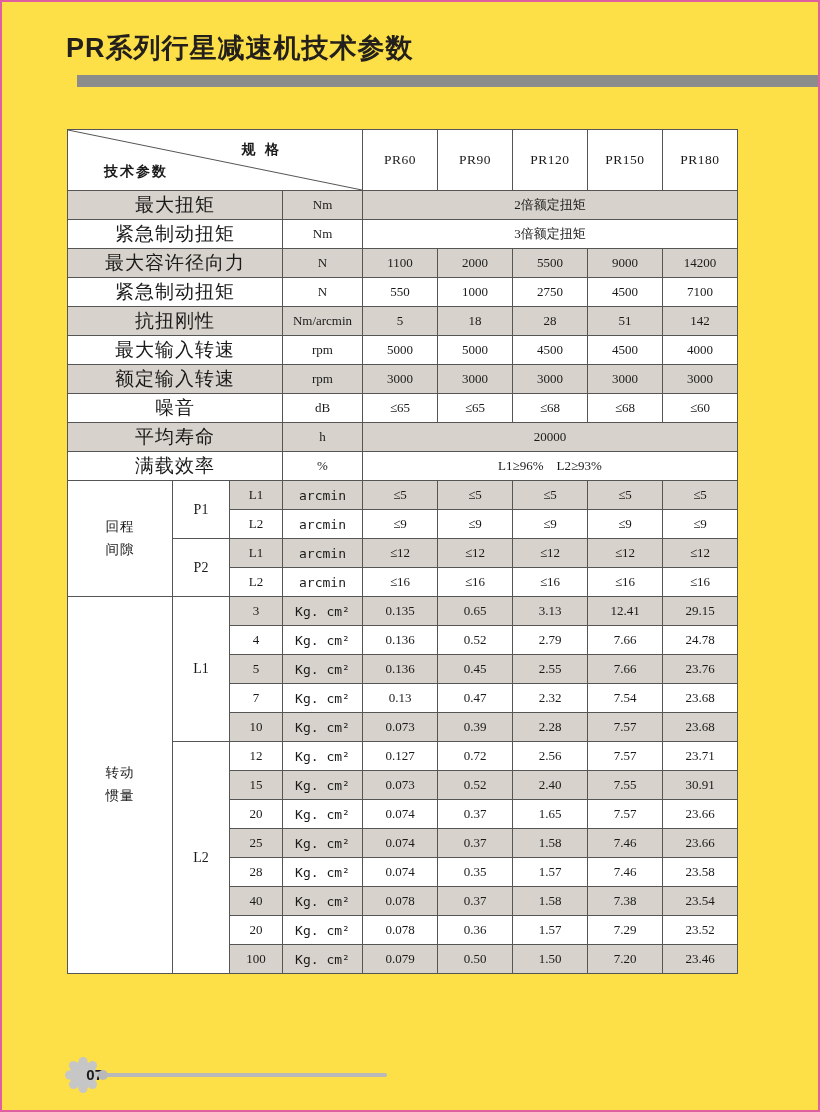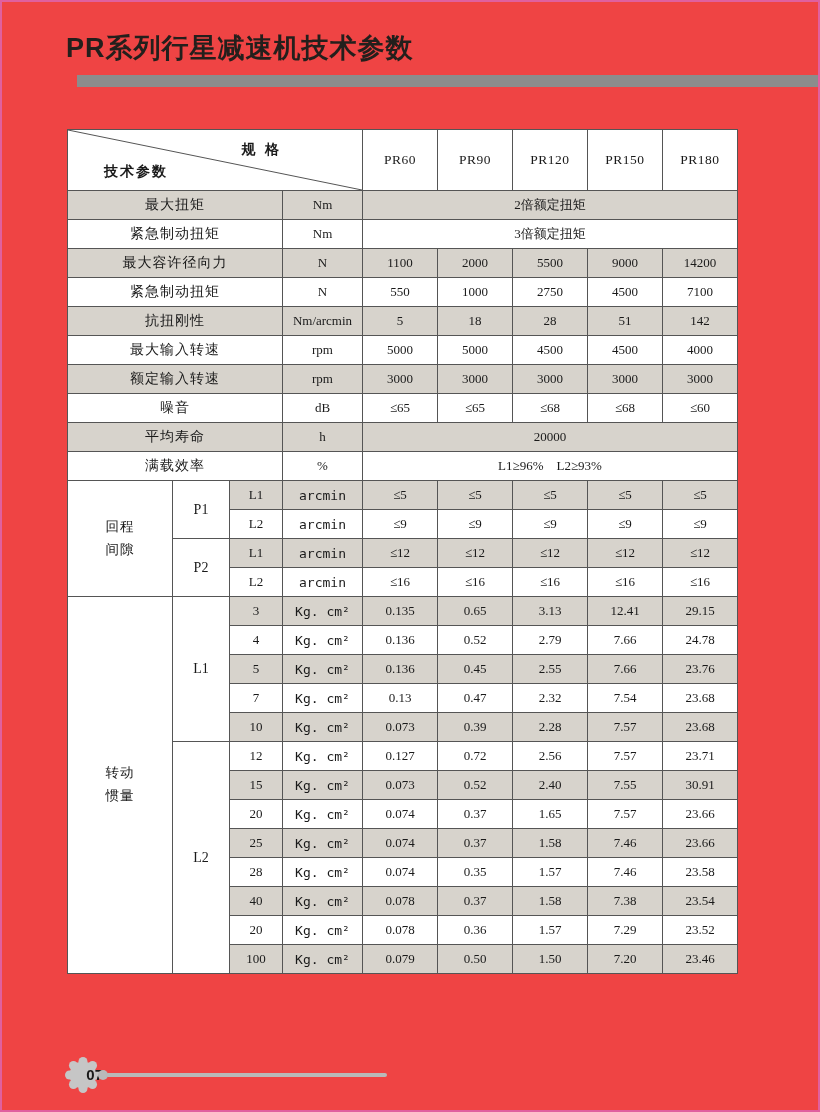--- a/index.html
+++ b/index.html
@@ -2,21 +2,21 @@
 <html style="--pink: #e0609f; --bar: #8c8c8c; --shade: #d7d3cc; --grid: #555555; --line: #b9b9b9; --gear: #c6c6c6;"><head>
 <meta charset="utf-8">
 <style>
   :root{
     --pink:#e0609f; --bar:#8c8c8c; --shade:#d7d3cc;
     --grid:#555555; --line:#b9b9b9; --gear:#c6c6c6; --ink:#1a1a1a;
   }
   html,body{margin:0;padding:0;background:#fff;}
   .page{
     position:relative; width:820px; height:1112px; box-sizing:border-box;
-    background:#ef4444; border:2px solid var(--pink); overflow:hidden;
+    background:#fde047; border:2px solid var(--pink); overflow:hidden;
     font-family:"Liberation Sans","DejaVu Sans",sans-serif; color:var(--ink);
   }
   .title{
     position:absolute; left:64px; top:28px; font-size:27px; font-weight:bold;
     letter-spacing:1px; color:#231f1c; white-space:nowrap;
   }
   .title-bar{
     position:absolute; left:75px; top:73px; right:0; height:12px; background:var(--bar);
   }
   table.spec{
@@ -27,21 +27,21 @@
   table.spec td{
     border:1px solid var(--grid); text-align:center; vertical-align:middle;
     padding:0 2px; overflow:hidden; background:#fff;
   }
   tr.row{height:29px;}
   tr.head{height:61px;}
   tr.shade td{background:var(--shade);}
   td.sec, td.grp{background:#fff !important;}
   td.sec{white-space:pre-line; line-height:1.7; font-size:13.5px; letter-spacing:1px;}
   td.grp{font-size:14px;}
-  td.pname{text-align:center; padding-right:70px; font-size:14px; letter-spacing:1px;}
+  td.pname{text-align:center; padding-right:70px; font-size:19px; letter-spacing:1px;}
   td.unit{font-size:13px;}
   td.mono{font-family:"DejaVu Sans Mono","Liberation Mono",monospace; font-size:13px;}
   td.val{font-size:13px;}
   td.val.span{white-space:pre;}
   td.colh{font-size:13.5px; letter-spacing:0.5px; background:#fff;}
   td.diag{position:relative; padding:0;}
   td.diag svg{position:absolute; inset:0; width:100%; height:100%;}
   .c-top{position:absolute; left:59%; top:11px; font-size:14px; font-weight:600; letter-spacing:3px;}
   .c-bot{position:absolute; left:36px; bottom:9px; font-size:14px; font-weight:600; letter-spacing:2px;}
   .footer{position:absolute; left:0; top:0; width:0; height:0;}

